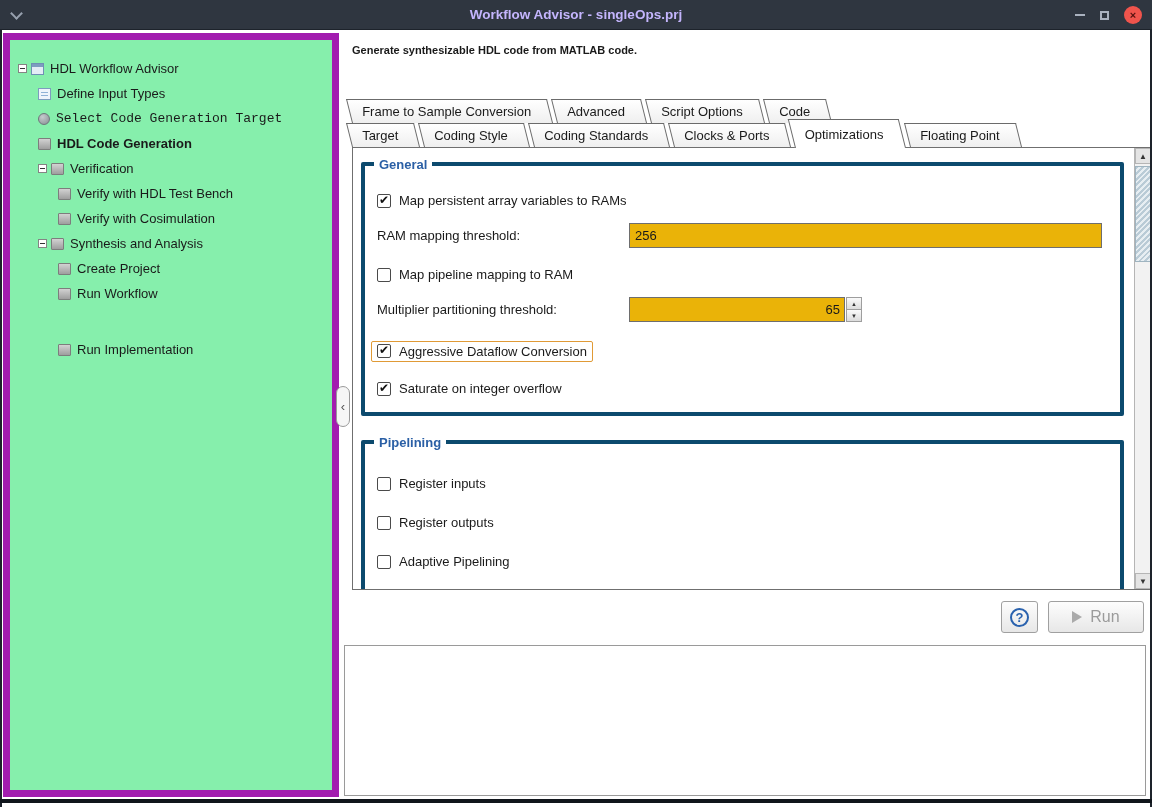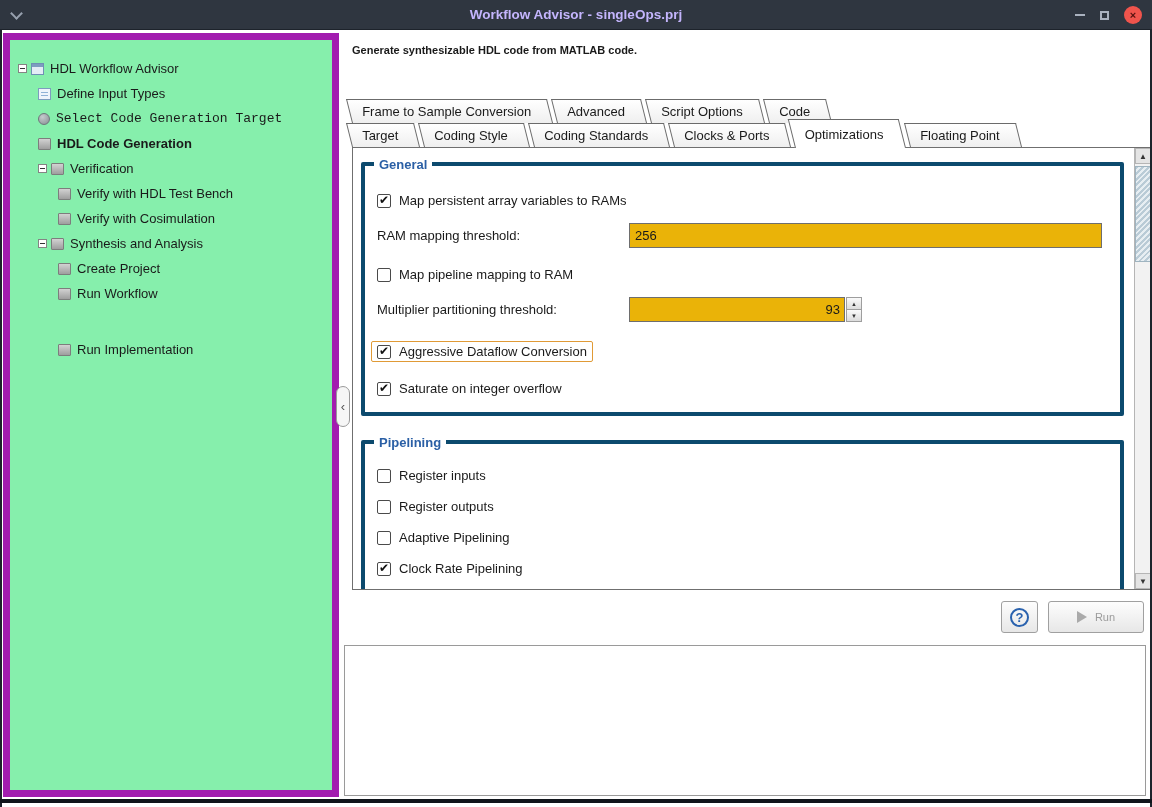--- a/index.html
+++ b/index.html
@@ -68,26 +68,26 @@
   .panel-content { position:absolute; left:0; top:0; right:17px; bottom:0; overflow:hidden;
     padding:14px 10px 0 8px; }
 
   .group { border:4px solid #0c4a6e; border-radius:2px; position:relative;
     padding:8px 10px 16px 4px; }
   .group.clipped { margin-top:24px; height:290px; }
   .group-title { position:absolute; top:-9px; left:9px; background:#fff; padding:0 5px;
     color:#2a5fa5; font-weight:bold; }
 
   .row-check { display:flex; align-items:center; margin:19px 0 0 8px; }
-  .clipped .row-check { margin-top:16px; }
+  .clipped .row-check { margin-top:24px; }
   .checkbox { width:14px; height:14px; border:1px solid #4a4a4a; border-radius:2px;
     background:#fff; margin-right:8px; flex:none; position:relative; }
   .checkbox.checked::after { content:"✔"; position:absolute; left:1px; top:-2px;
     font-size:12px; color:#101010; }
-  .focus-ring { display:inline-flex; align-items:flex-end; border:1px solid #e09a36;
+  .focus-ring { display:inline-flex; align-items:flex-start; border:1px solid #e09a36;
     border-radius:2px; padding:2px 5px; margin-left:-6px; }
 
   .row-field { display:flex; align-items:center; margin:15px 8px 0 8px; }
   .field-label { width:252px; flex:none; }
   .text-input { flex:1; height:25px; border:1px solid #6e6e6e; background:#eab308;
     display:flex; align-items:center; padding:0 5px; }
   .text-input.spin-input { flex:0 0 216px; justify-content:flex-end; padding-right:4px; }
   .spin-btns { width:16px; height:25px; margin-left:1px; display:flex; flex-direction:column; flex:none; }
   .spin-btn { flex:1; border:1px solid #9e9e9e; background:linear-gradient(#fafafa,#dcdcdc);
     font-size:6px; color:#333; display:flex; align-items:center; justify-content:center; }
@@ -105,21 +105,21 @@
 
   .action-row { position:absolute; top:601px; right:8px; display:flex; gap:10px; z-index:2; }
   .tool-btn { height:32px; border:1px solid #a0a0a0; border-radius:3px;
     background:linear-gradient(#fdfdfd,#e7e7e7); display:flex; align-items:center; justify-content:center; }
   .help-btn { width:37px; }
   .help-icon { width:19px; height:19px; border-radius:50%; border:2px solid #2a62ae; color:#2a62ae;
     font-weight:bold; font-size:13px; display:flex; align-items:center; justify-content:center; line-height:1; }
   .run-btn { width:96px; gap:8px; }
   .play-icon { width:0; height:0; border-left:10px solid #aaaaaa;
     border-top:6px solid transparent; border-bottom:6px solid transparent; }
-  .run-label { color:#9b9b9b; font-size:11px; }
+  .run-label { color:#9b9b9b; font-size:16px; }
 
   .message-area { position:absolute; left:344px; top:645px; width:802px; height:151px;
     border:1px solid #9a9a9a; background:#fff; }
 </style>
 </head>
 <body>
 
 <div class="titlebar">
   <span class="menu-chevron"></span>
   <div class="titlebar-title">Workflow Advisor - singleOps.prj</div>
@@ -235,21 +235,21 @@
             <span class="input-value">256</span>
           </div>
         </div>
         <div class="row-check">
           <span class="checkbox"></span>
           <span class="check-label">Map pipeline mapping to RAM</span>
         </div>
         <div class="row-field">
           <span class="field-label">Multiplier partitioning threshold:</span>
           <div class="text-input spin-input">
-            <span class="input-value">93</span>
+            <span class="input-value">65</span>
           </div>
           <div class="spin-btns">
             <div class="spin-btn">▲</div>
             <div class="spin-btn">▼</div>
           </div>
         </div>
         <div class="row-check">
           <span class="focus-ring">
             <span class="checkbox checked"></span>
             <span class="check-label">Aggressive Dataflow Conversion</span>

